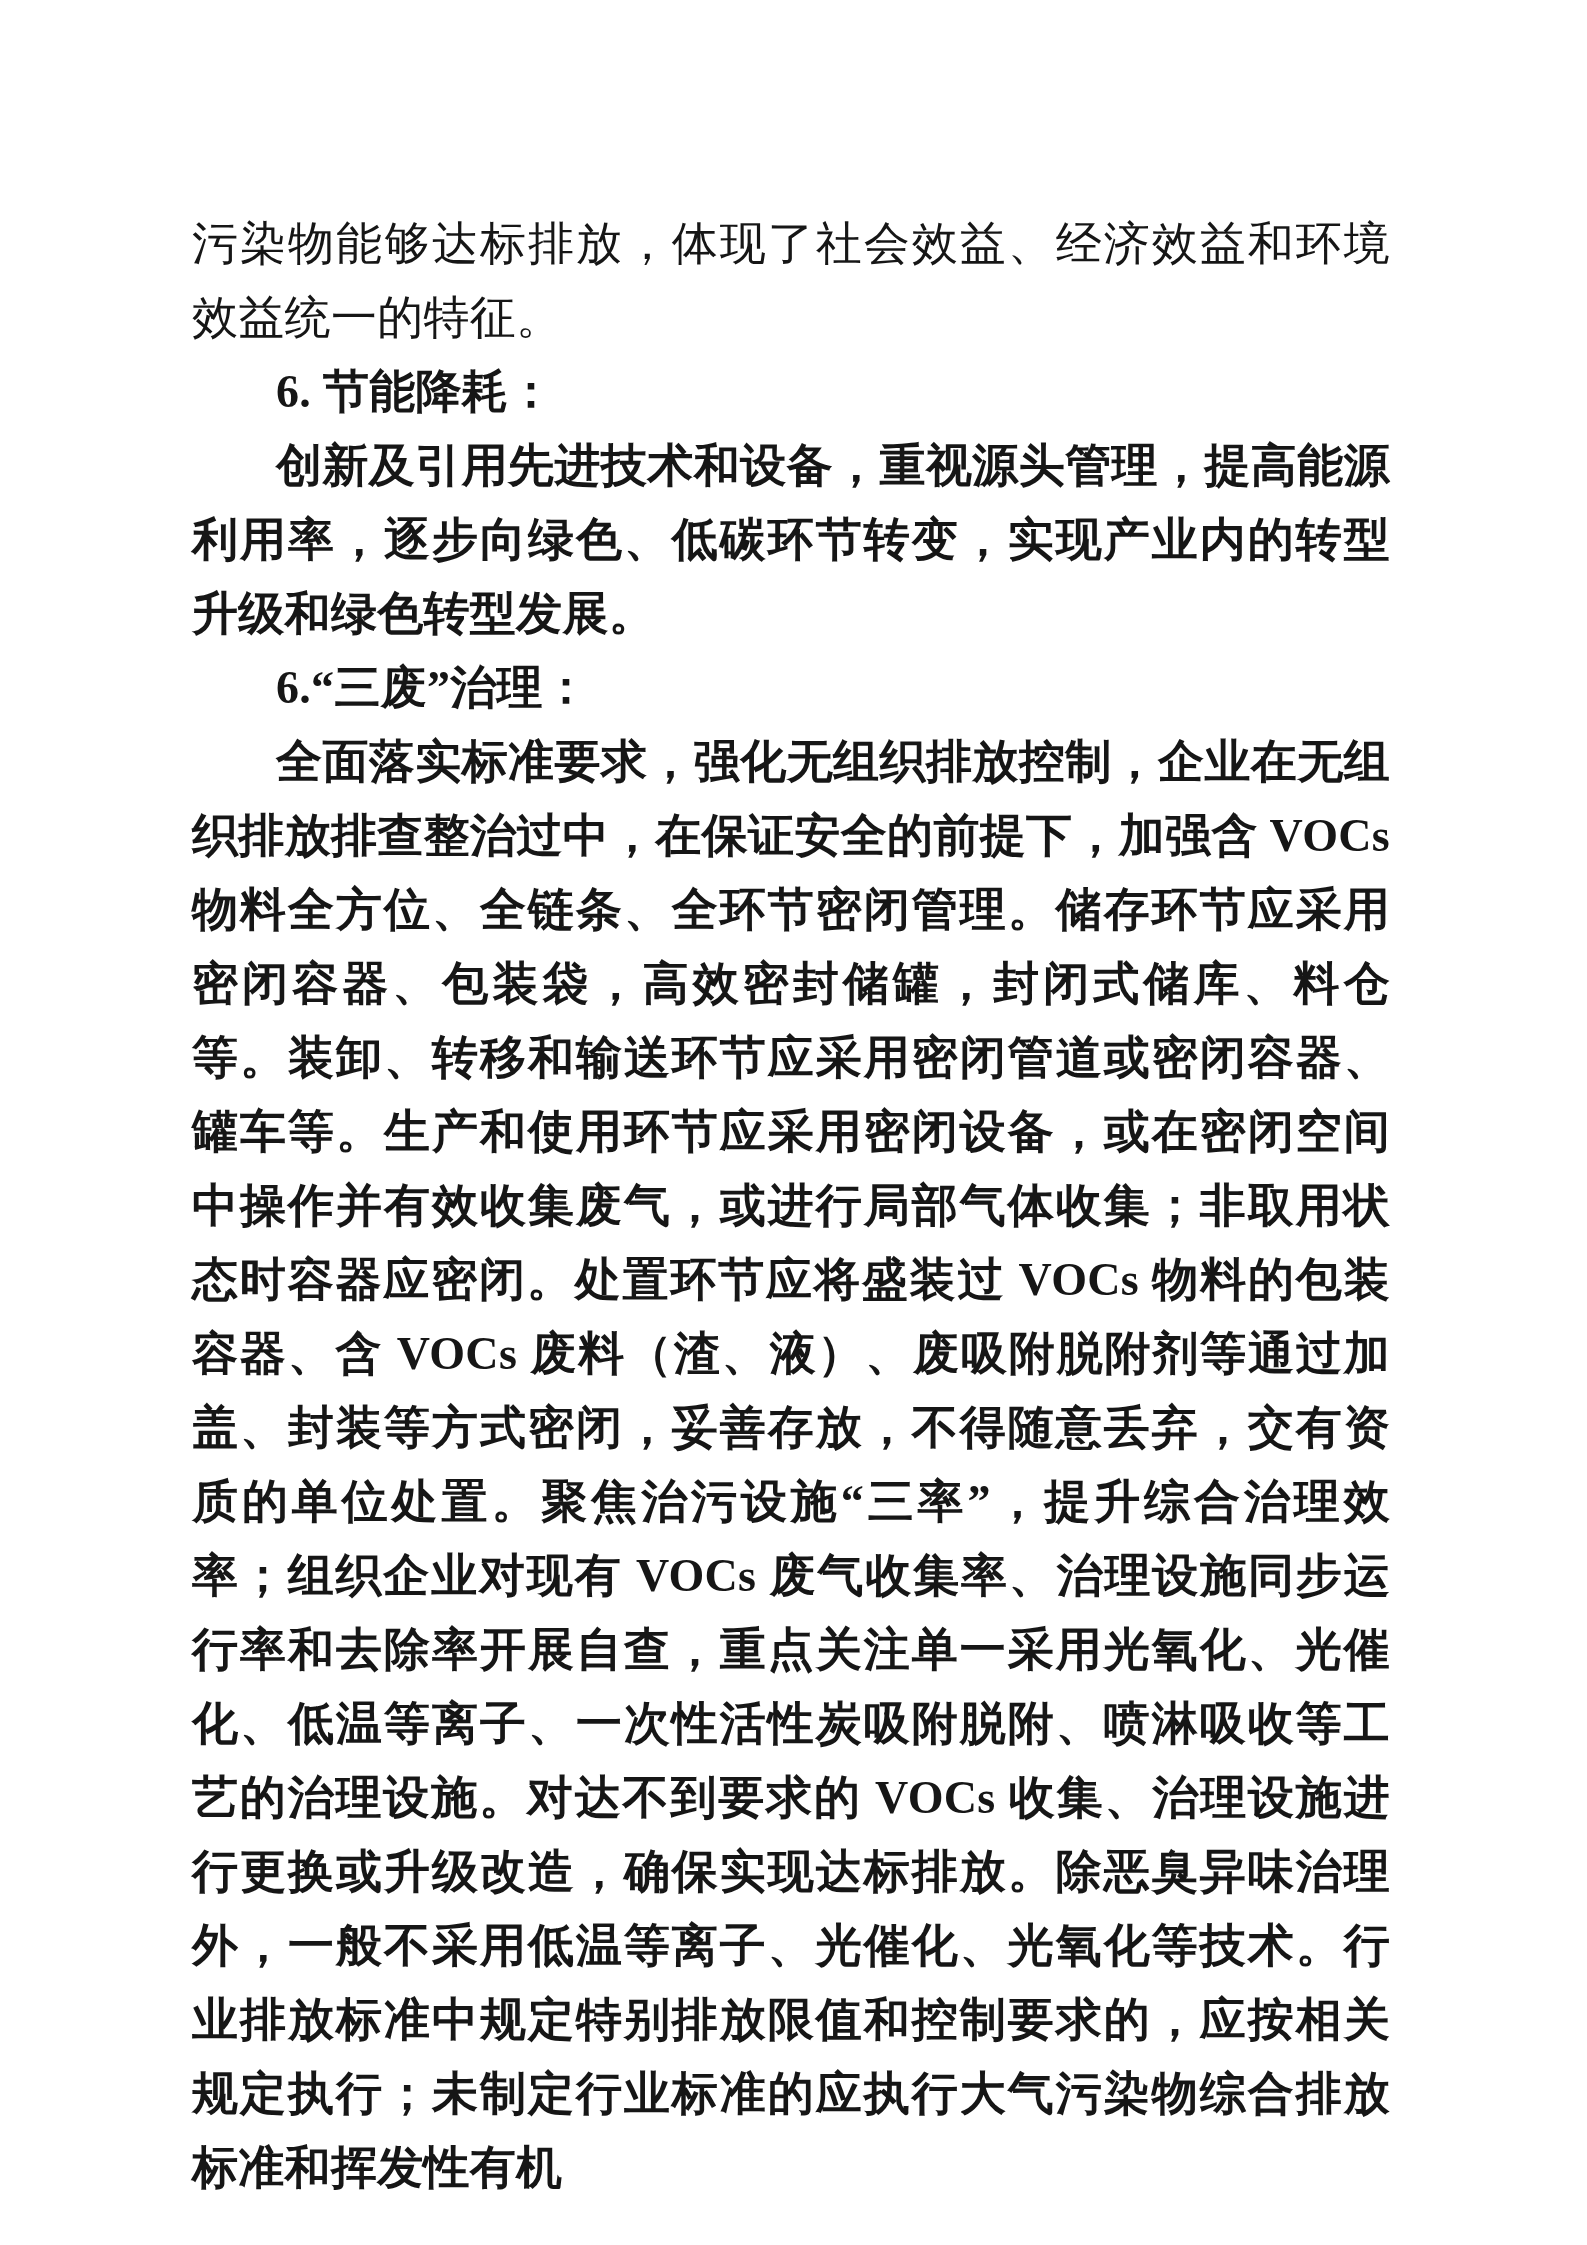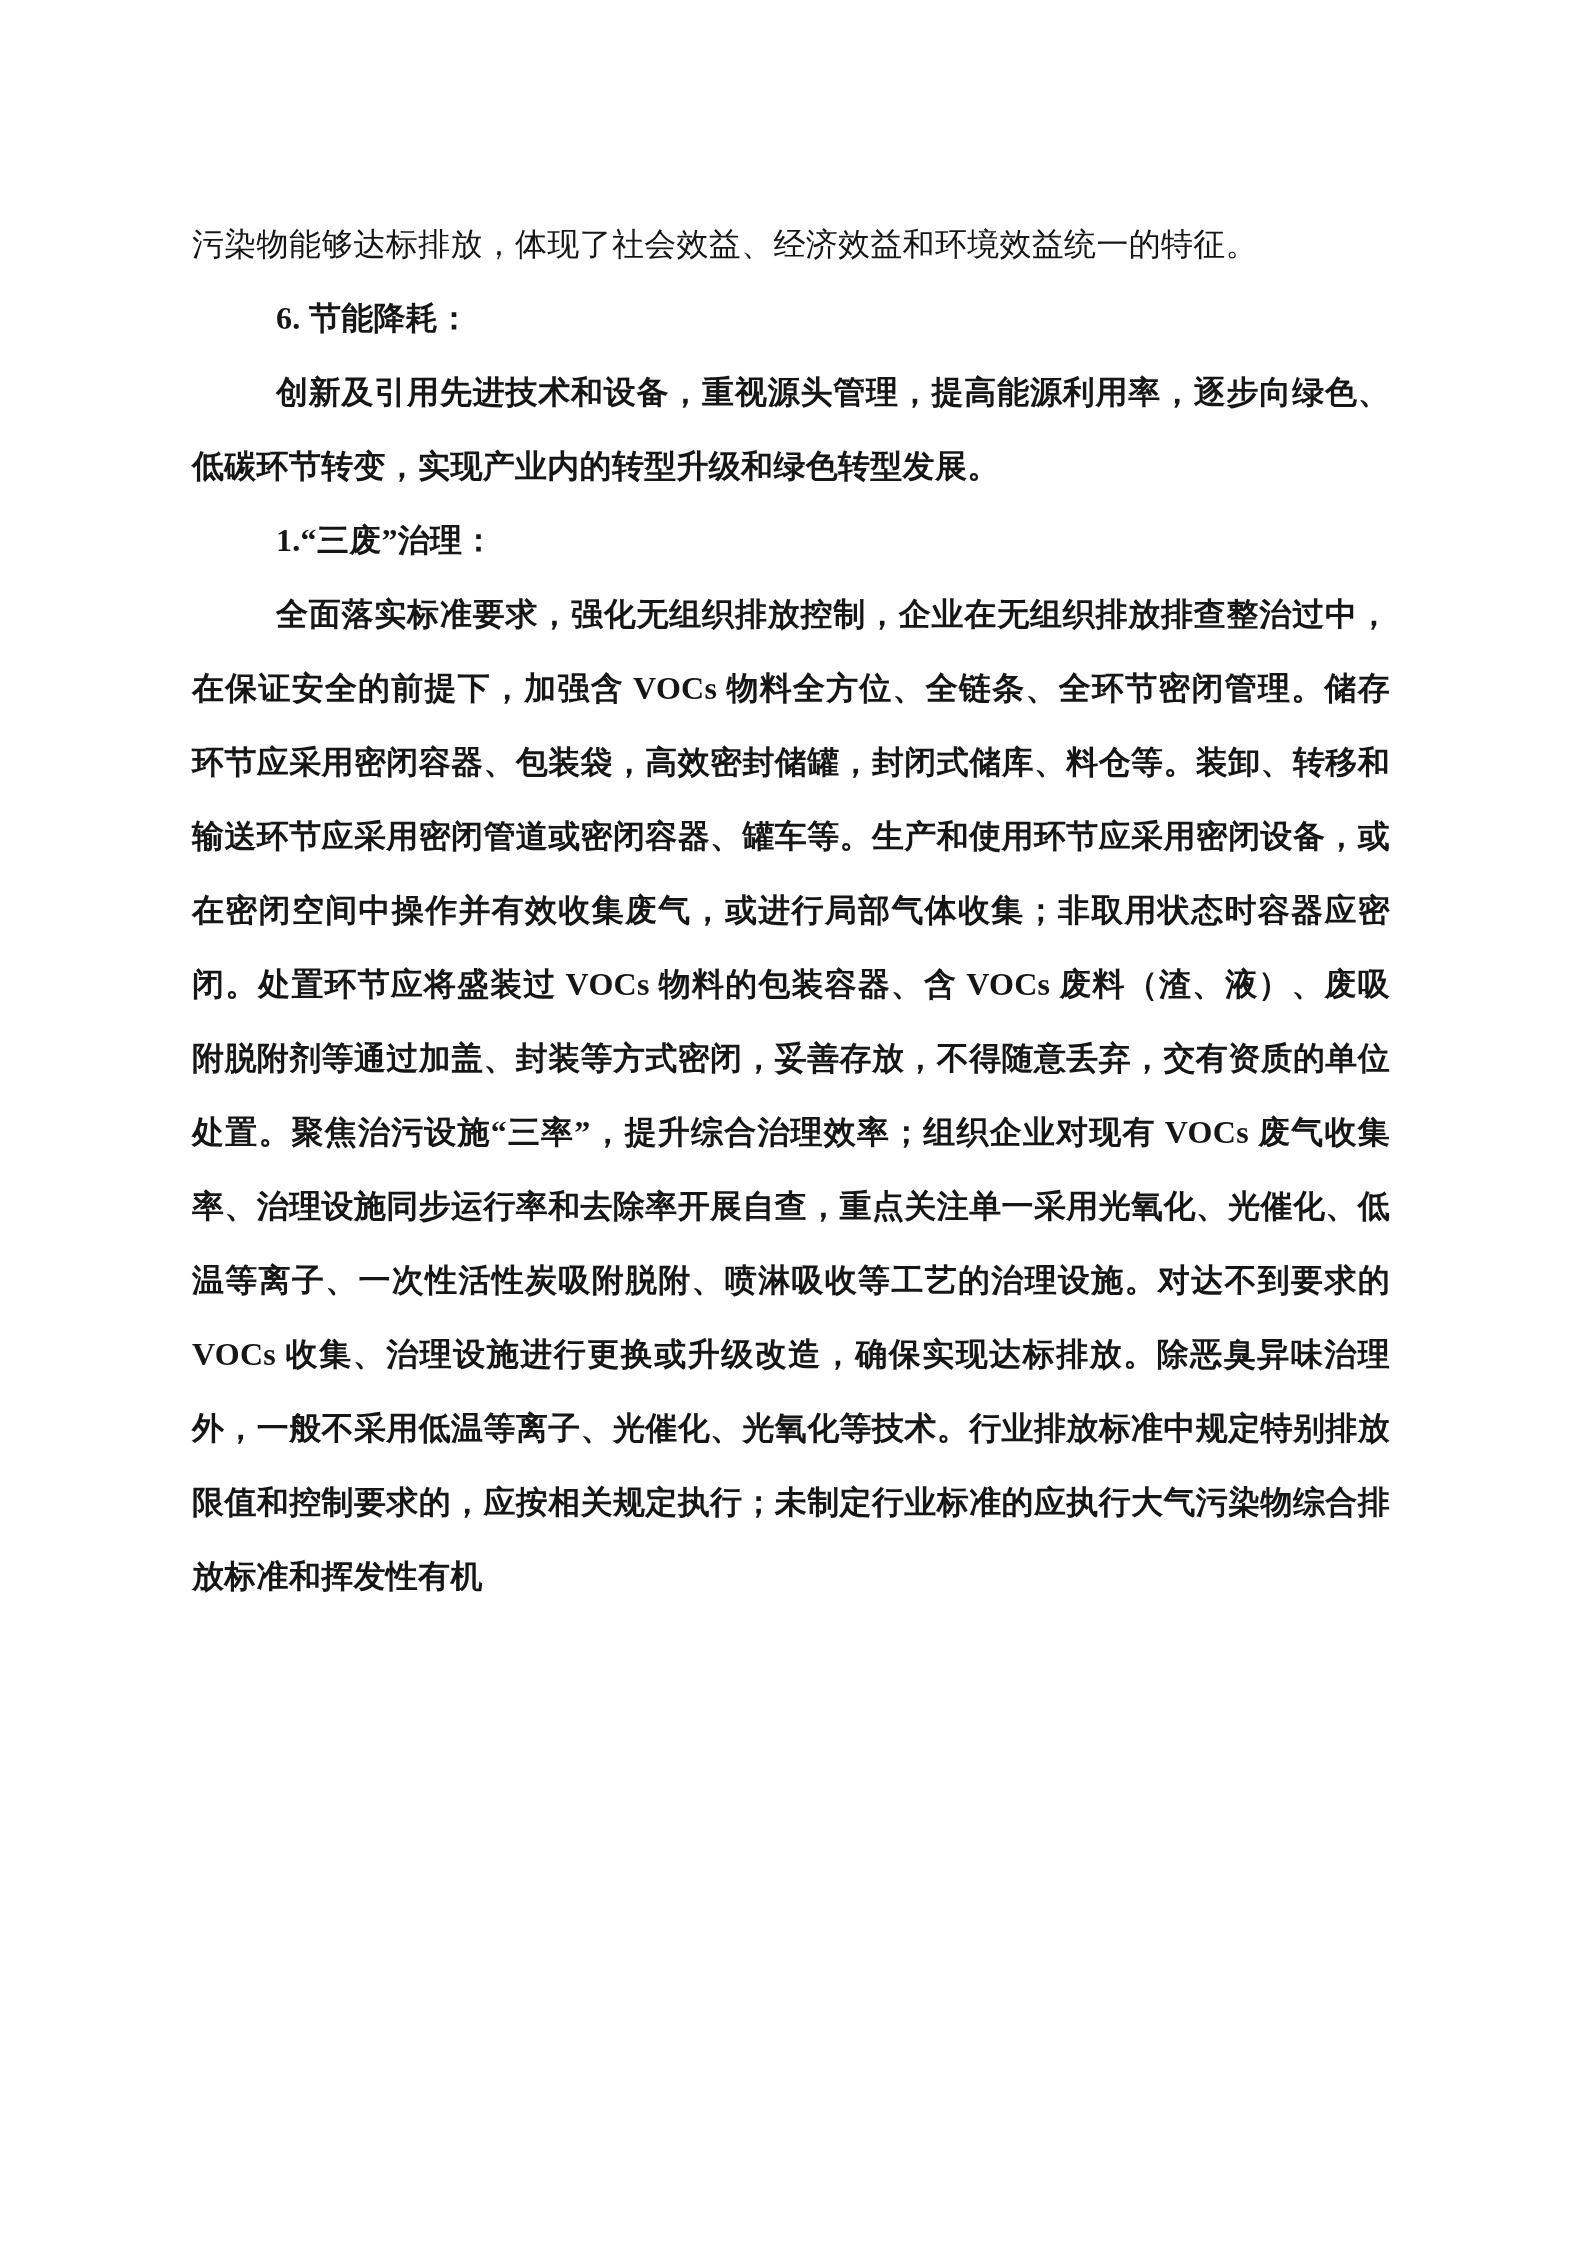--- a/index.html
+++ b/index.html
@@ -20,21 +20,21 @@
     width: 1587px;
     height: 2245px;
     background: #ffffff;
   }
   .text-block {
     position: absolute;
     left: 192px;
     top: 207px;
     width: 1198px;
     font-family: "Liberation Serif", "DejaVu Serif", serif;
-    font-size: 32px;
+    font-size: 46px;
     line-height: 74px;
     color: #161616;
     text-align: justify;
     letter-spacing: 0.3px;
   }
   .text-block p {
     margin: 0;
     padding: 0;
   }
   .block-indent {
@@ -46,16 +46,16 @@
   }
 </style>
 </head>
 <body>
 
 <div class="page">
   <div class="text-block">
       <p class="block-paragraph">污染物能够达标排放，体现了社会效益、经济效益和环境效益统一的特征。</p>
       <p class="block-indent block-heading">6. 节能降耗：</p>
       <p class="block-indent block-paragraph">创新及引用先进技术和设备，重视源头管理，提高能源利用率，逐步向绿色、低碳环节转变，实现产业内的转型升级和绿色转型发展。</p>
-      <p class="block-indent block-heading">1.“三废”治理：</p>
+      <p class="block-indent block-heading">6.“三废”治理：</p>
       <p class="block-indent block-paragraph">全面落实标准要求，强化无组织排放控制，企业在无组织排放排查整治过中，在保证安全的前提下，加强含 VOCs 物料全方位、全链条、全环节密闭管理。储存环节应采用密闭容器、包装袋，高效密封储罐，封闭式储库、料仓等。装卸、转移和输送环节应采用密闭管道或密闭容器、罐车等。生产和使用环节应采用密闭设备，或在密闭空间中操作并有效收集废气，或进行局部气体收集；非取用状态时容器应密闭。处置环节应将盛装过 VOCs 物料的包装容器、含 VOCs 废料（渣、液）、废吸附脱附剂等通过加盖、封装等方式密闭，妥善存放，不得随意丢弃，交有资质的单位处置。聚焦治污设施“三率”，提升综合治理效率；组织企业对现有 VOCs 废气收集率、治理设施同步运行率和去除率开展自查，重点关注单一采用光氧化、光催化、低温等离子、一次性活性炭吸附脱附、喷淋吸收等工艺的治理设施。对达不到要求的 VOCs 收集、治理设施进行更换或升级改造，确保实现达标排放。除恶臭异味治理外，一般不采用低温等离子、光催化、光氧化等技术。行业排放标准中规定特别排放限值和控制要求的，应按相关规定执行；未制定行业标准的应执行大气污染物综合排放标准和挥发性有机</p>
     </div>
 </div>
 
 </body></html>

